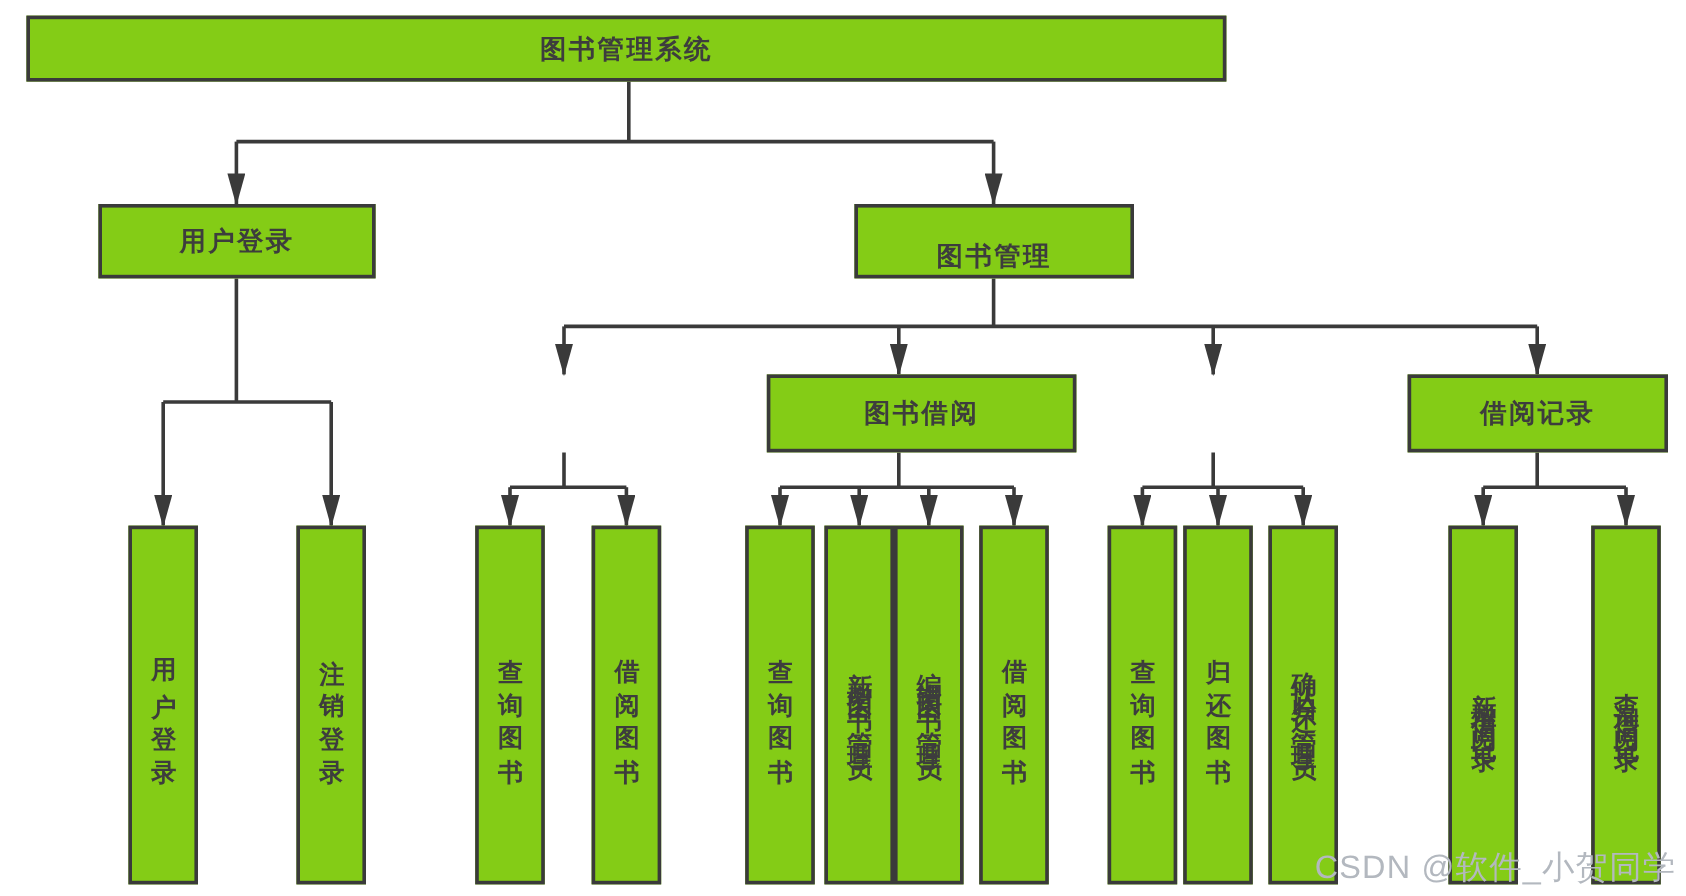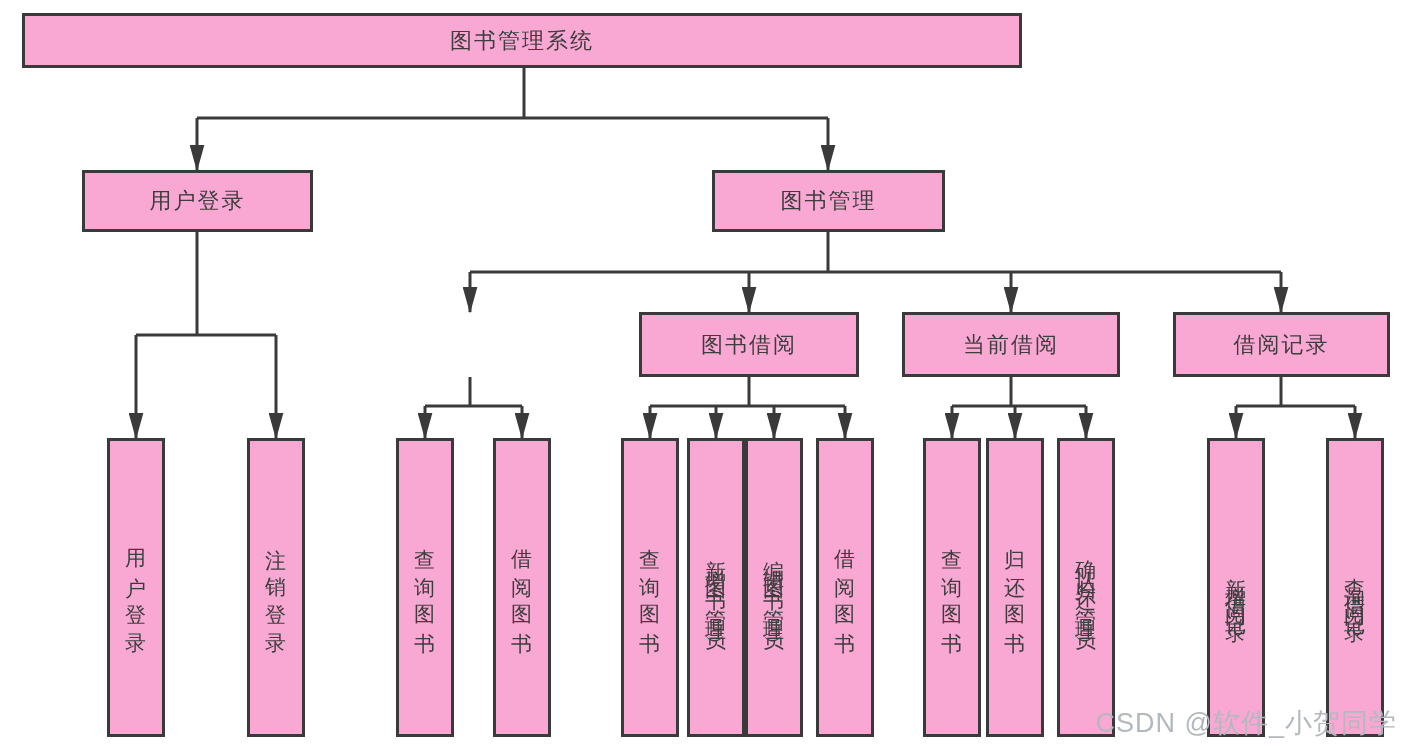--- a/index.html
+++ b/index.html
@@ -18,23 +18,24 @@
     color:var(--text);
     overflow:hidden;
   }
   .connectors{position:absolute;left:0;top:0;width:1405px;height:747px;}
   .conn{stroke:var(--line);stroke-width:3;fill:none;}
   .arrowhead{fill:var(--line);}
   .node{
     position:absolute;
     box-sizing:border-box;
     border:3px solid var(--box-border);
-    background:#f9a8d4;
+    background:#84cc16;
     display:flex;align-items:center;justify-content:center;
     text-align:center;
+    font-weight:bold;
   }
   .h-node{font-size:22px;letter-spacing:2px;}
   .root-node{font-size:22px;letter-spacing:2px;}
   .v-node span{
     writing-mode:vertical-rl;
     text-orientation:mixed;
     font-size:21px;
     line-height:1;
   }
   .v-node{width:58px;top:438px;height:299px;}
@@ -96,29 +97,26 @@
     <line class="conn" x1="1355" y1="406" x2="1355" y2="438" marker-end="url(#arw)"></line>
   </svg>
 
   <div class="node root-node" style="left:22px;top:13px;width:1000px;height:55px;">
     <span>图书管理系统</span>
   </div>
 
   <div class="node h-node" style="left:82px;top:170px;width:231px;height:62px;">
     <span>用户登录</span>
   </div>
-  <div class="node h-node" style="left:712px;top:170px;width:233px;height:62px;">
+  <div class="node h-node" style="left:712px;top:170px;width:233px;height:62px;align-items:flex-end;">
     <span>图书管理</span>
   </div>
 
-  <div class="node h-node" style="left:639px;top:312px;width:220px;height:65px;">
+  <div class="node h-node" style="left:639px;top:312px;width:258px;height:65px;">
     <span>图书借阅</span>
-  </div>
-  <div class="node h-node" style="left:902px;top:312px;width:218px;height:65px;">
-    <span>当前借阅</span>
   </div>
   <div class="node h-node" style="left:1173px;top:312px;width:217px;height:65px;">
     <span>借阅记录</span>
   </div>
 
   <div class="node v-node ls-wide" style="left:107px;">
     <span>用户登录</span>
   </div>
   <div class="node v-node ls-wide" style="left:247px;">
     <span>注销登录</span>

